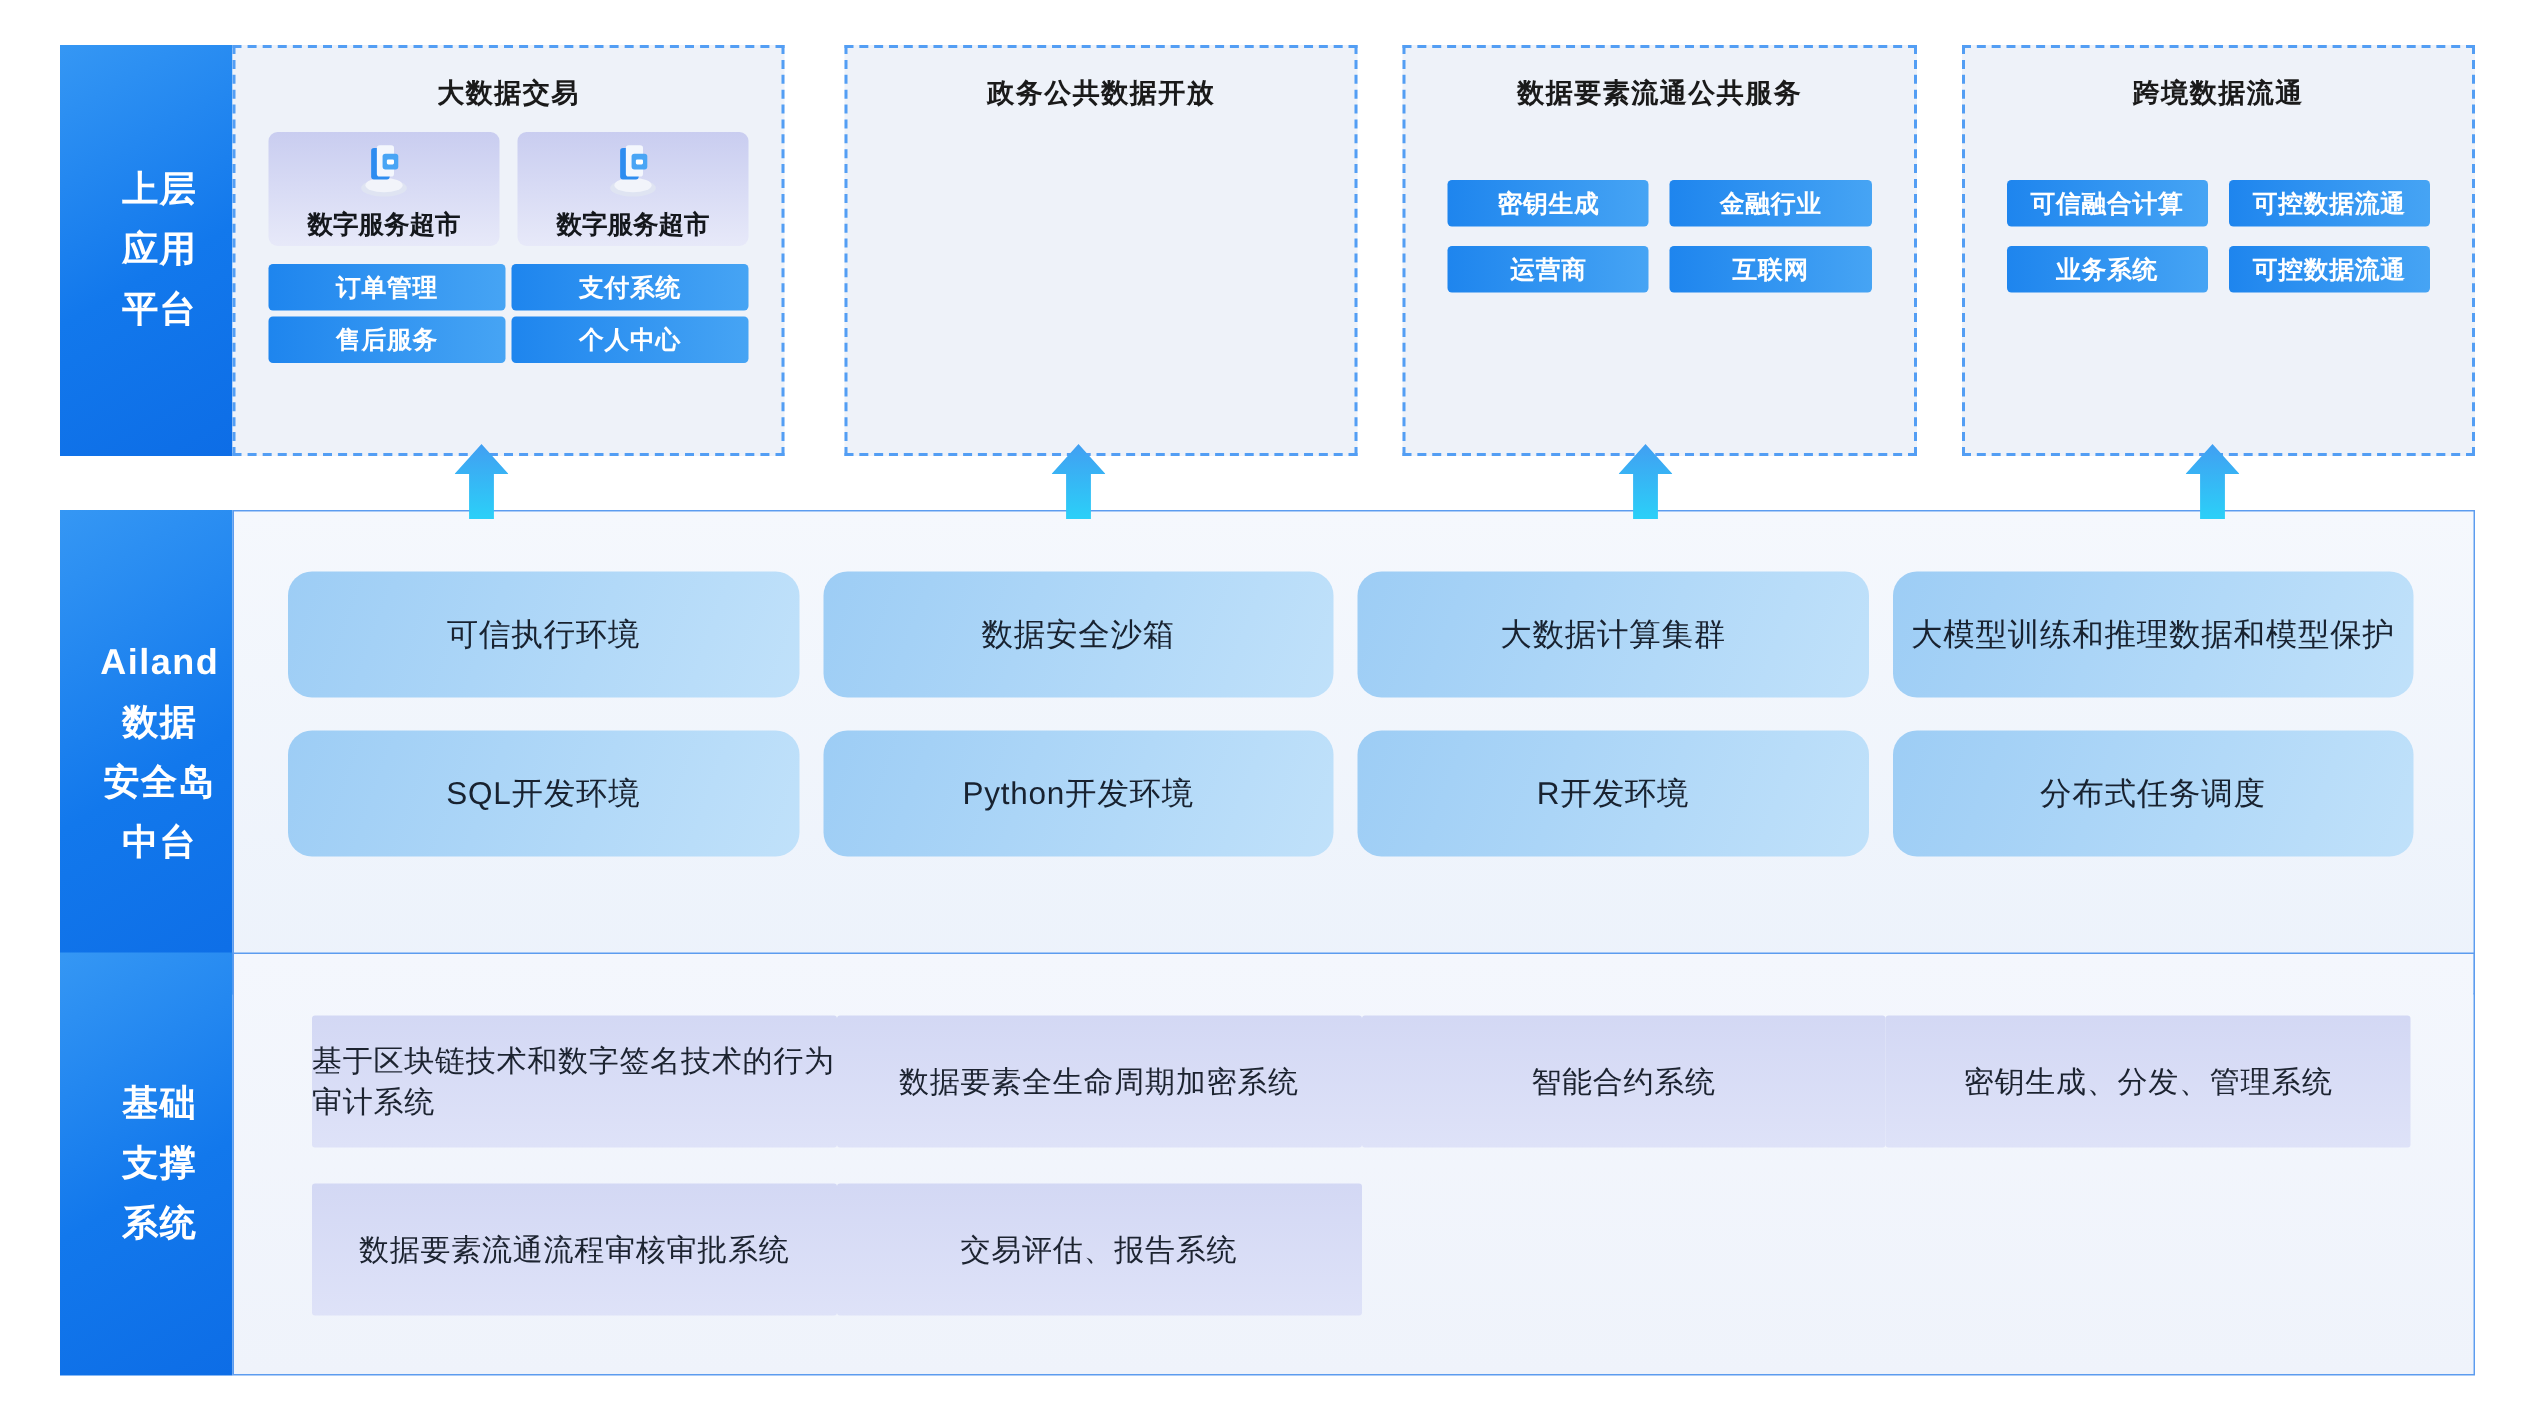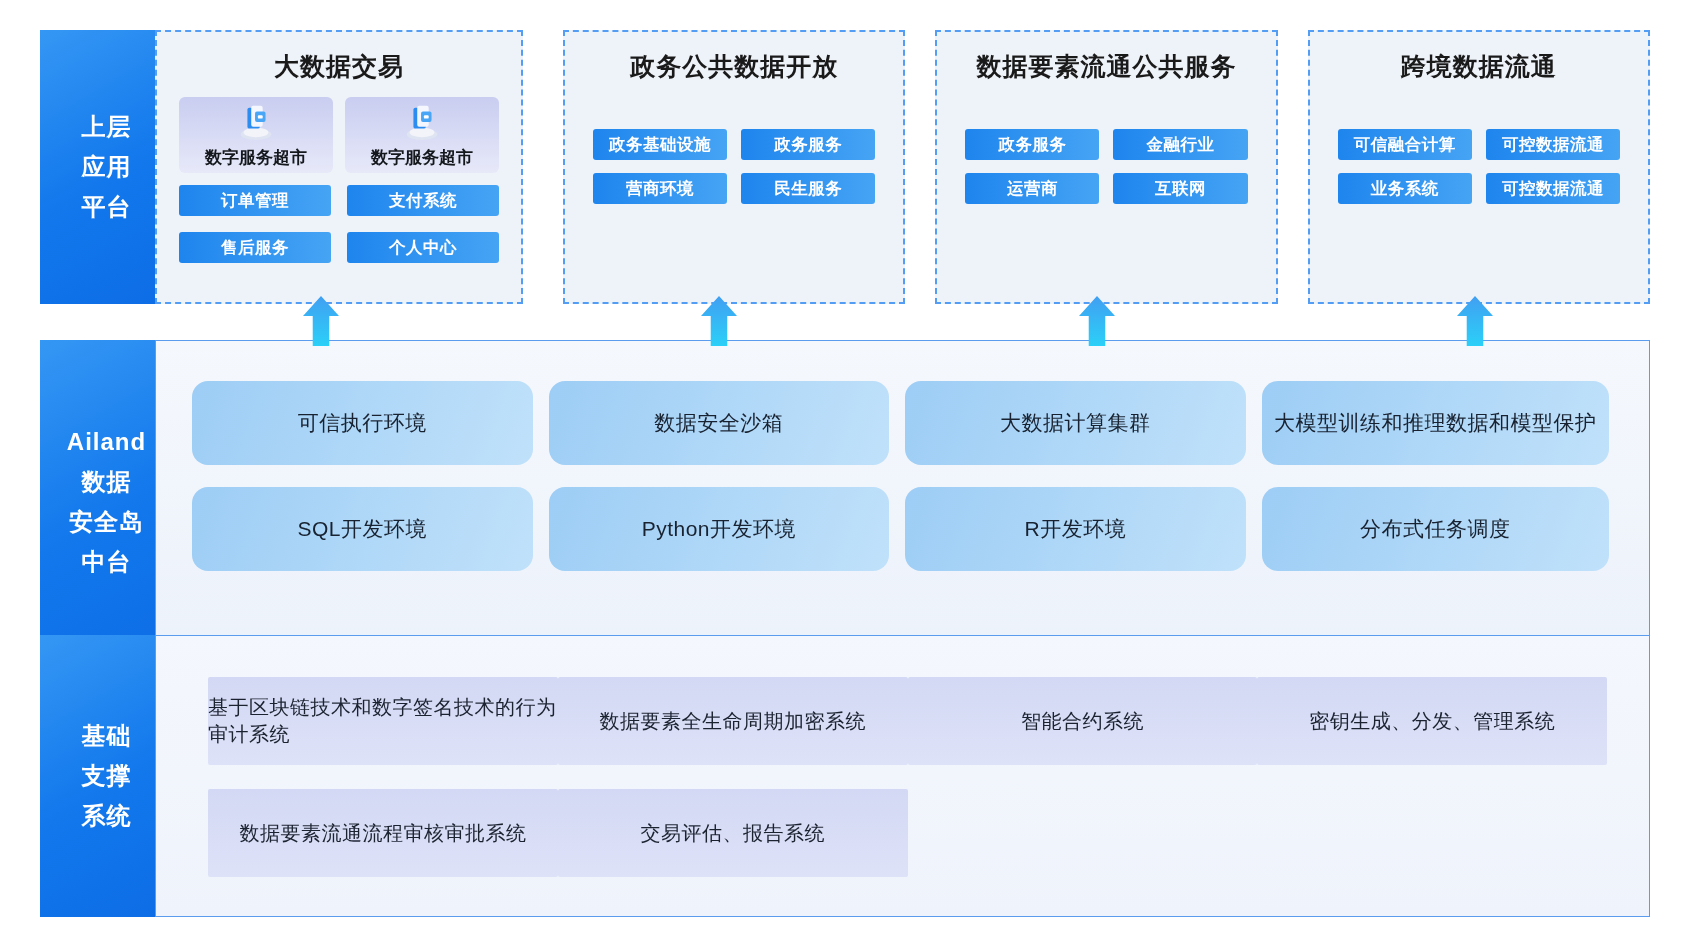--- a/index.html
+++ b/index.html
@@ -16,38 +16,38 @@
     color:#ffffff;display:flex;flex-direction:column;justify-content:center;align-items:center;
     font-size:24px;font-weight:bold;line-height:40px;letter-spacing:1px;padding-left:18px;
   }
   
   .top-row{top:30px;height:274px;}
   .dash-box{
     border:2px dashed #539ef4;background:#eef2f9;box-sizing:border-box;
     display:flex;flex-direction:column;
   }
   .dash-box .box-title{
-    text-align:center;font-size:25px;font-weight:bold;color:#1a1a1a;
+    text-align:center;font-size:18px;font-weight:bold;color:#1a1a1a;
     margin-top:18px;letter-spacing:1px;
   }
   .box-1{width:368px;flex:0 0 368px;margin-right:40px;}
   .box-flex{flex:1 1 0;}
   .box-gap{margin-right:30px;}
   .card-grid{
     display:grid;grid-template-columns:1fr 1fr;gap:12px;
     margin:14px 22px 0 22px;
   }
   .service-card{
     height:76px;border-radius:6px;
     background:linear-gradient(180deg,#c9cdf0 0%,#e7e9f9 100%);
     display:flex;flex-direction:column;align-items:center;justify-content:center;
   }
   .service-card .card-label{font-size:17px;font-weight:bold;color:#14171c;margin-top:1px;}
   .btn-grid{
-    display:grid;grid-template-columns:1fr 1fr;gap:16px;
+    display:grid;grid-template-columns:1fr 1fr;gap:4px;
     margin:12px 22px 0 22px;
   }
   .btn-grid.pushed{margin:46px 28px 0 28px;gap:13px 14px;}
   .chip{
     height:31px;border-radius:3px;
     background:linear-gradient(90deg,#1e85ee 0%,#46a4f4 100%);
     color:#ffffff;font-size:16.5px;font-weight:bold;letter-spacing:0.5px;
     display:flex;align-items:center;justify-content:center;
   }
   
@@ -130,32 +130,26 @@
       <div class="btn-grid">
         <div class="chip">订单管理</div>
         <div class="chip">支付系统</div>
         <div class="chip">售后服务</div>
         <div class="chip">个人中心</div>
       </div>
     </div>
 
     <div class="dash-box box-flex box-gap">
       <div class="box-title">政务公共数据开放</div>
-      <div class="btn-grid pushed">
-        <div class="chip">政务基础设施</div>
-        <div class="chip">政务服务</div>
-        <div class="chip">营商环境</div>
-        <div class="chip">民生服务</div>
-      </div>
     </div>
 
     <div class="dash-box box-flex box-gap">
       <div class="box-title">数据要素流通公共服务</div>
       <div class="btn-grid pushed">
-        <div class="chip">政务服务</div>
+        <div class="chip">密钥生成</div>
         <div class="chip">金融行业</div>
         <div class="chip">运营商</div>
         <div class="chip">互联网</div>
       </div>
     </div>
 
     <div class="dash-box box-flex">
       <div class="box-title">跨境数据流通</div>
       <div class="btn-grid pushed">
         <div class="chip">可信融合计算</div>

